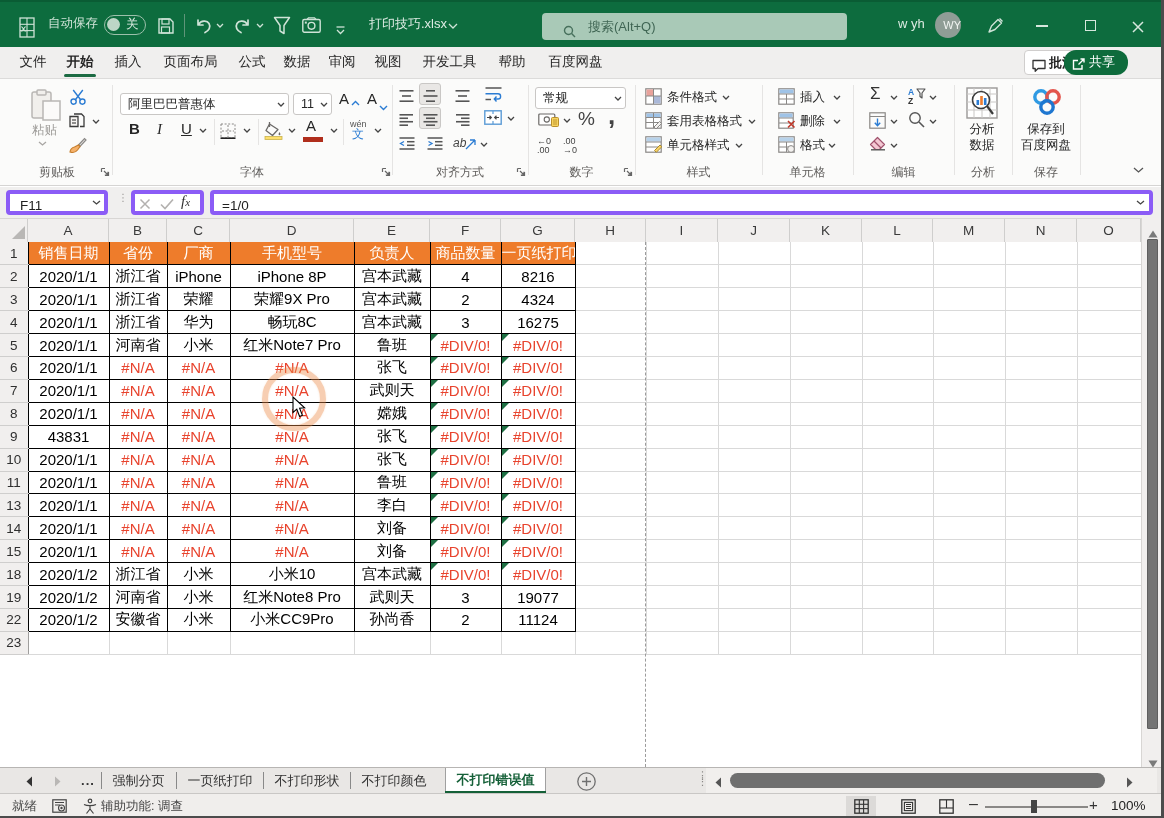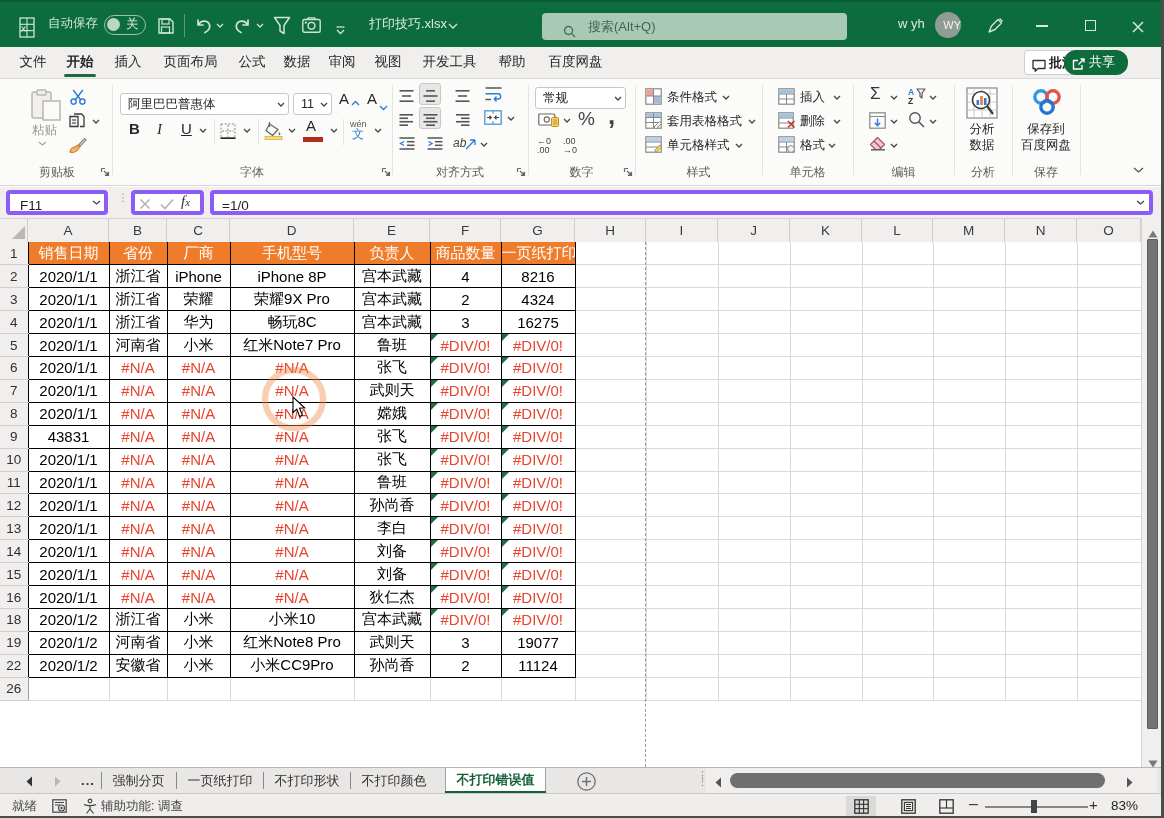--- a/index.html
+++ b/index.html
@@ -819,38 +819,20 @@
           <td></td>
           <td></td>
           <td></td>
           <td></td>
           <td></td>
           <td></td>
           <td></td>
           <td></td>
         </tr>
         <tr style="height:22.91px;">
-          <td class="rh">12</td>
-          <td class="tb">2020/1/1</td>
-          <td class="tb er">#N/A</td>
-          <td class="tb er">#N/A</td>
-          <td class="tb er">#N/A</td>
-          <td class="tb">孙尚香</td>
-          <td class="tb er tri">#DIV/0!</td>
-          <td class="tb er tri">#DIV/0!</td>
-          <td></td>
-          <td></td>
-          <td></td>
-          <td></td>
-          <td></td>
-          <td></td>
-          <td></td>
-          <td></td>
-        </tr>
-        <tr style="height:22.91px;">
           <td class="rh">13</td>
           <td class="tb">2020/1/1</td>
           <td class="tb er">#N/A</td>
           <td class="tb er">#N/A</td>
           <td class="tb er">#N/A</td>
           <td class="tb">李白</td>
           <td class="tb er tri">#DIV/0!</td>
           <td class="tb er tri">#DIV/0!</td>
           <td></td>
           <td></td>
@@ -879,38 +861,20 @@
           <td></td>
           <td></td>
         </tr>
         <tr style="height:22.91px;">
           <td class="rh">15</td>
           <td class="tb">2020/1/1</td>
           <td class="tb er">#N/A</td>
           <td class="tb er">#N/A</td>
           <td class="tb er">#N/A</td>
           <td class="tb">刘备</td>
-          <td class="tb er tri">#DIV/0!</td>
-          <td class="tb er tri">#DIV/0!</td>
-          <td></td>
-          <td></td>
-          <td></td>
-          <td></td>
-          <td></td>
-          <td></td>
-          <td></td>
-          <td></td>
-        </tr>
-        <tr style="height:22.91px;">
-          <td class="rh">16</td>
-          <td class="tb">2020/1/1</td>
-          <td class="tb er">#N/A</td>
-          <td class="tb er">#N/A</td>
-          <td class="tb er">#N/A</td>
-          <td class="tb">狄仁杰</td>
           <td class="tb er tri">#DIV/0!</td>
           <td class="tb er tri">#DIV/0!</td>
           <td></td>
           <td></td>
           <td></td>
           <td></td>
           <td></td>
           <td></td>
           <td></td>
           <td></td>
@@ -963,21 +927,21 @@
           <td></td>
           <td></td>
           <td></td>
           <td></td>
           <td></td>
           <td></td>
           <td></td>
           <td></td>
         </tr>
         <tr style="height:22.91px;">
-          <td class="rh gr">26</td>
+          <td class="rh gr">23</td>
           <td></td>
           <td></td>
           <td></td>
           <td></td>
           <td></td>
           <td></td>
           <td></td>
           <td></td>
           <td></td>
           <td></td>
@@ -1067,15 +1031,15 @@
       </svg></div>
     <div class="ic abs" style="left:939px;top:5px;"><svg width="15" height="15" viewBox="0 0 15 15" style="">
         <rect x="0.8" y="0.8" width="13.4" height="13.4" fill="none" stroke="#333" stroke-width="1.3"></rect>
         <line x1="7.5" y1="1" x2="7.5" y2="9" stroke="#333" stroke-width="1.1"></line>
         <line x1="1" y1="9" x2="14" y2="9" stroke="#333" stroke-width="1.1"></line>
       </svg></div>
     <div style="position:absolute;left:969px;top:1px;font-size:16px;color:#333;">–</div>
     <div style="position:absolute;left:985px;top:12px;width:103px;height:1.5px;background:#8a8886;"></div>
     <div style="position:absolute;left:1031px;top:6px;width:6px;height:13px;background:#444;"></div>
     <div style="position:absolute;left:1089px;top:2px;font-size:15px;color:#333;">+</div>
-    <div style="position:absolute;left:1111px;top:4px;font-size:13.5px;color:#222;">83%</div>
+    <div style="position:absolute;left:1111px;top:4px;font-size:13.5px;color:#222;">100%</div>
   </div>
 <div id="edge-r" class="abs"></div>
 <div id="edge-b" class="abs"></div>
 </body></html>

